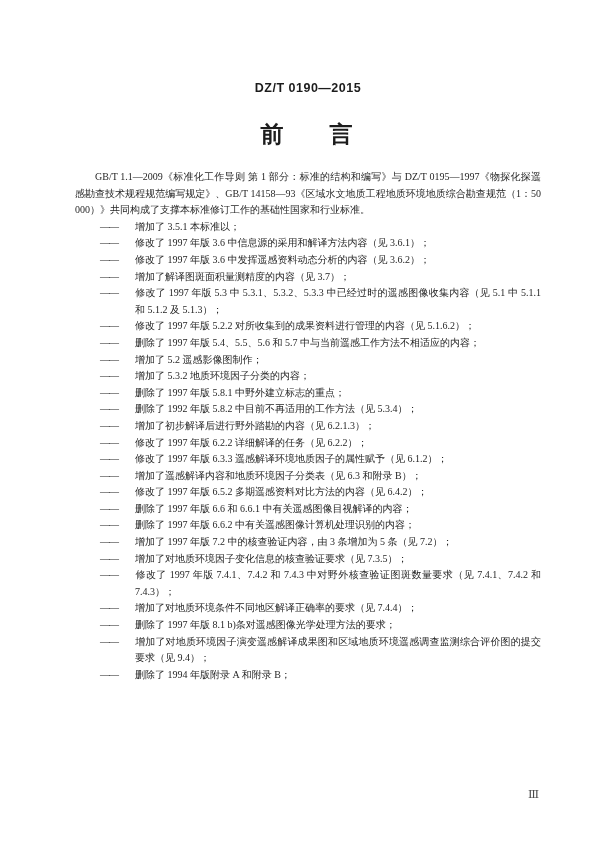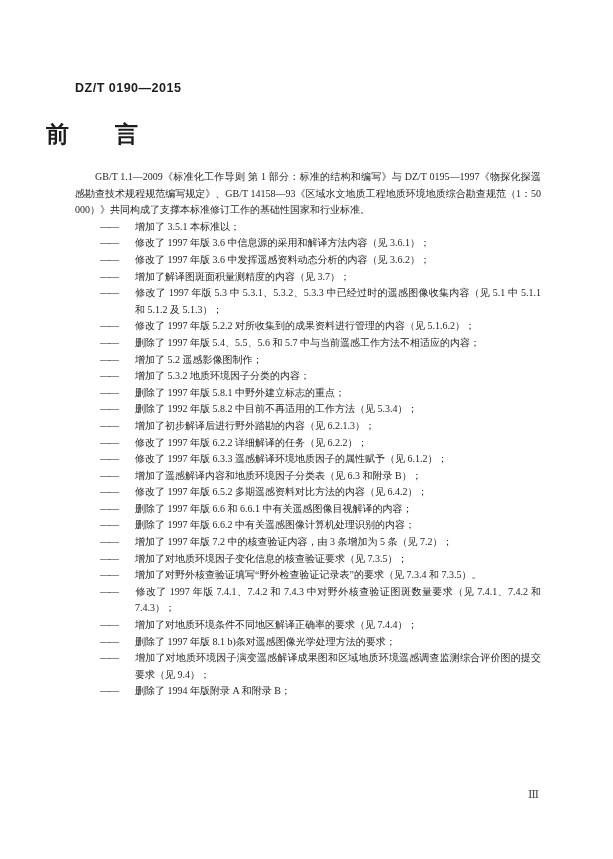--- a/index.html
+++ b/index.html
@@ -11,35 +11,36 @@
     background: #ffffff;
     font-family: "Liberation Serif", "DejaVu Serif", serif;
     color: #222222;
     overflow: hidden;
   }
   .header {
     position: absolute;
     top: 78px;
     left: 75px;
     right: 72px;
-    text-align: left;
+    text-align: center;
   }
   .std-code {
     font-family: "Liberation Sans", "DejaVu Sans", sans-serif;
     font-weight: bold;
     font-size: 12.5px;
     letter-spacing: 0.5px;
     color: #1c1c1c;
   }
   .title {
     position: absolute;
     top: 119px;
     left: 0;
     width: 100%;
     margin: 0;
+    text-align: center;
     font-size: 23px;
     font-weight: bold;
     letter-spacing: 2em;   
     text-indent: 2em;      
     color: #1c1c1c;
   }
   .body-text {
     position: absolute;
     top: 169px;
     left: 75px;
@@ -129,21 +130,20 @@
 
         <p class="change"><span class="dash">——</span><span>删除了 1997 年版 6.6 和 6.6.1 中有关遥感图像目视解译的内容；</span></p>
 
         <p class="change"><span class="dash">——</span><span>删除了 1997 年版 6.6.2 中有关遥感图像计算机处理识别的内容；</span></p>
 
         <p class="change"><span class="dash">——</span><span>增加了 1997 年版 7.2 中的核查验证内容，由 3 条增加为 5 条（见 7.2）；</span></p>
 
 
         <p class="change"><span class="dash">——</span><span>增加了对地质环境因子变化信息的核查验证要求（见 7.3.5）；</span></p>
 
-        <p class="change"><span class="dash">——</span><span>增加了对野外核查验证填写“野外检查验证记录表”的要求（见 7.3.4 和 7.3.5）。</span></p>
 
         <p class="change"><span class="dash">——</span><span>修改了 1997 年版 7.4.1、7.4.2 和 7.4.3 中对野外核查验证图斑数量要求（见 7.4.1、7.4.2 和 7.4.3）；</span></p>
 
         <p class="change"><span class="dash">——</span><span>增加了对地质环境条件不同地区解译正确率的要求（见 7.4.4）；</span></p>
 
         <p class="change"><span class="dash">——</span><span>删除了 1997 年版 8.1 b)条对遥感图像光学处理方法的要求；</span></p>
 
         <p class="change"><span class="dash">——</span><span>增加了对地质环境因子演变遥感解译成果图和区域地质环境遥感调查监测综合评价图的提交要求（见 9.4）；</span></p>
 
         <p class="change"><span class="dash">——</span><span>删除了 1994 年版附录 A 和附录 B；</span></p>

